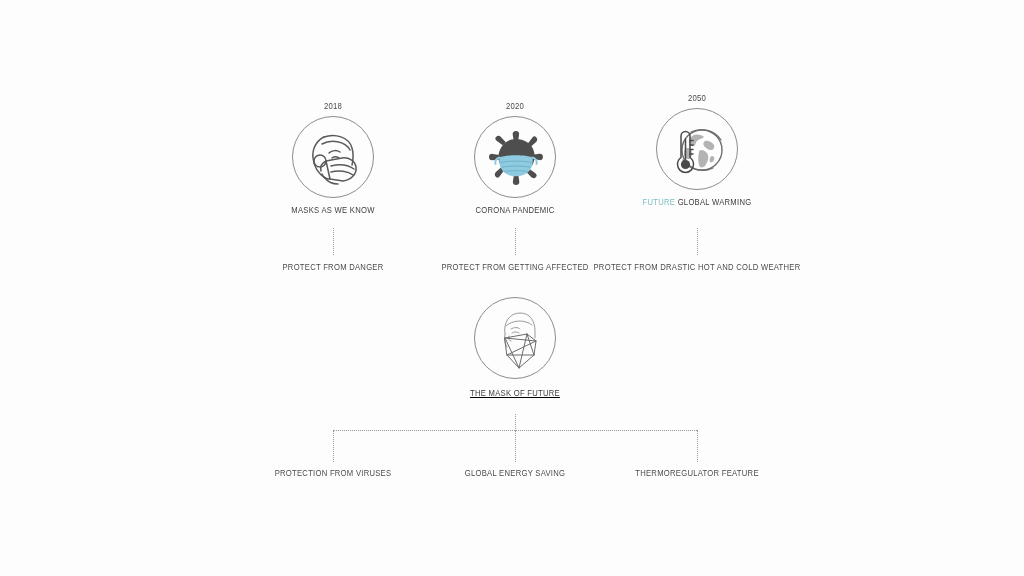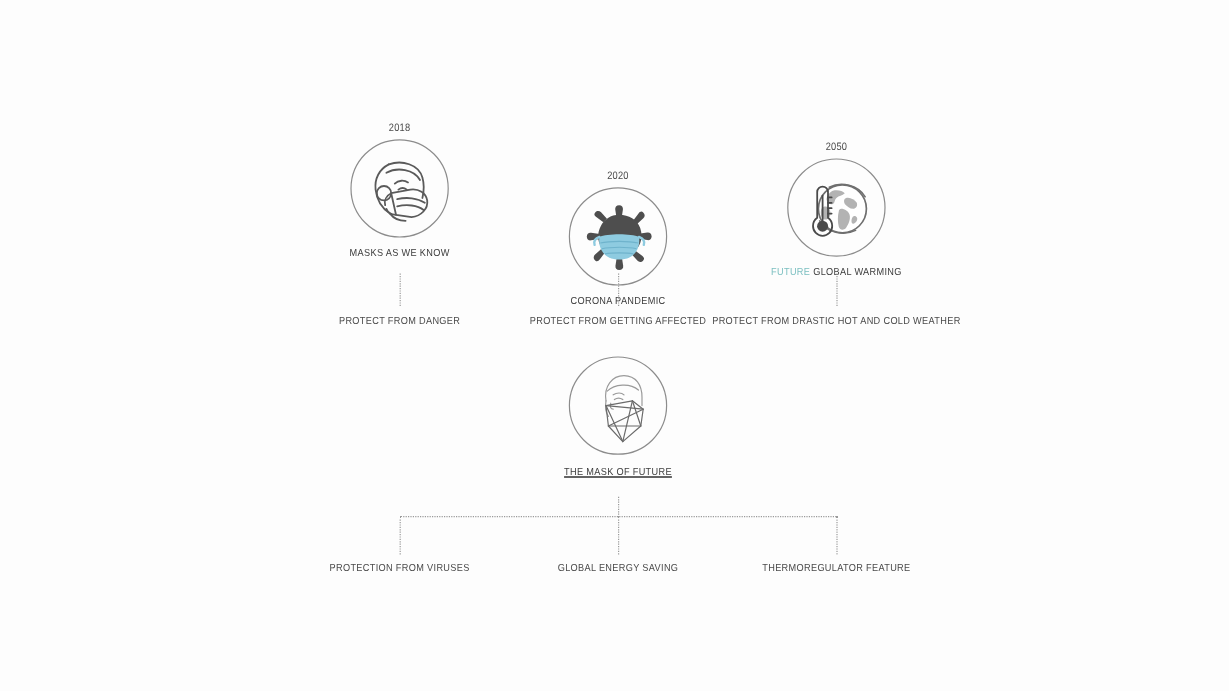--- a/index.html
+++ b/index.html
@@ -113,21 +113,21 @@
 
           <path d="M32 61 C35 65, 40 67, 45 67"></path>
         </g>
       </svg>
     </div>
     <div class="caption">
       <span>MASKS AS WE KNOW</span>
     </div>
   </div>
 
-  <div class="node" style="left:435px; top:100px;margin-top:40px;">
+  <div class="node" style="left:435px; top:100px;">
     <div class="year">2020</div>
     <div class="circle">
       <svg viewBox="0 0 82 82" xmlns="http://www.w3.org/2000/svg">
         <g fill="#4e4e4e">
 
           <path d="M41 14 c2.2 0 3.4 1.6 3.1 3.6 l-1.1 7.2 -4.2 0 -1.1 -7.2 c-0.3 -2 0.9 -3.6 3.3 -3.6 z"></path>
           <path d="M61 20 c1.7 1.5 1.6 3.5 0.1 4.9 l-5.4 4.9 -3 -3 4.4 -5.9 c1.2 -1.6 2.6 -2.2 3.9 -0.9 z"></path>
           <path d="M68 40 c0 2.2 -1.6 3.4 -3.6 3.1 l-7.2 -1.1 0 -4.2 7.2 -1.1 c2 -0.3 3.6 0.9 3.6 3.3 z"></path>
           <path d="M61 60 c-1.5 1.7 -3.5 1.6 -4.9 0.1 l-4.9 -5.4 3 -3 5.9 4.4 c1.6 1.2 2.2 2.6 0.9 3.9 z"></path>
           <path d="M41 68 c-2.2 0 -3.4 -1.6 -3.1 -3.6 l1.1 -7.2 4.2 0 1.1 7.2 c0.3 2 -0.9 3.6 -3.3 3.6 z"></path>
@@ -149,21 +149,21 @@
           <path d="M24.5 40.5 C21 41.5, 19.5 44, 20.5 47" stroke="#8ecbe0" stroke-width="2" fill="none" stroke-linecap="round"></path>
           <path d="M57.5 40.5 C61 41.5, 62.5 44, 61.5 47" stroke="#8ecbe0" stroke-width="2" fill="none" stroke-linecap="round"></path>
         </g>
       </svg>
     </div>
     <div class="caption">
       <span>CORONA PANDEMIC</span>
     </div>
   </div>
 
-  <div class="node" style="left:617px; top:116px;">
+  <div class="node" style="left:617px; top:92px;">
     <div class="year">2050</div>
     <div class="circle">
       <svg viewBox="0 0 82 82" xmlns="http://www.w3.org/2000/svg">
 
         <circle cx="45" cy="41" r="20" fill="#ffffff" stroke="#6f6f6f" stroke-width="1.4"></circle>
 
         <g fill="#b3b3b3">
           <path d="M37 26 c4 -1 8 0 10 2 c-2 2 -5 2 -7 4 c-2 2 -1 4 -3 5 c-2 1 -4 -1 -5 -3 c-1 -2 2 -7 5 -8 z"></path>
           <path d="M48 32 c3 -1 7 1 9 4 c1 3 -1 5 -3 5 c-3 0 -5 -2 -7 -4 c-1 -2 -1 -4 1 -5 z"></path>
           <path d="M44 41 c3 0 6 2 7 5 c1 4 -1 8 -3 11 c-2 2 -5 2 -6 -1 c-1 -4 -1 -9 0 -13 c0 -1 1 -2 2 -2 z"></path>

